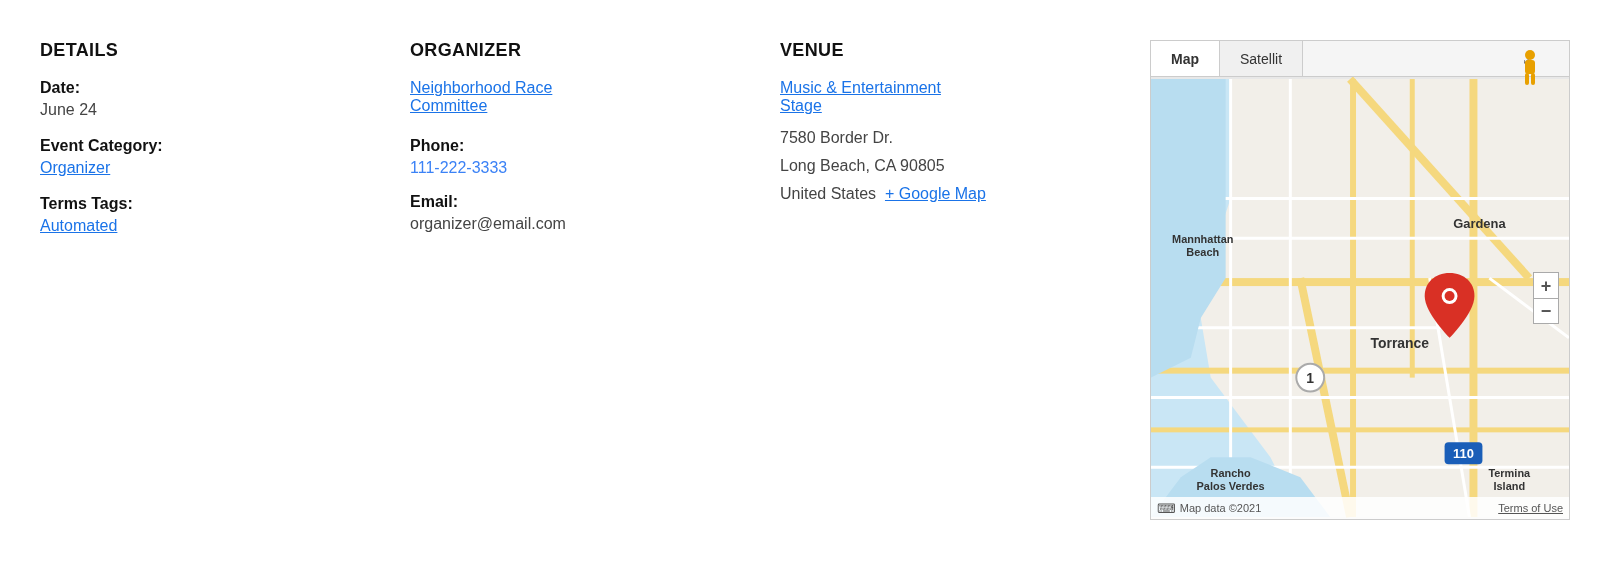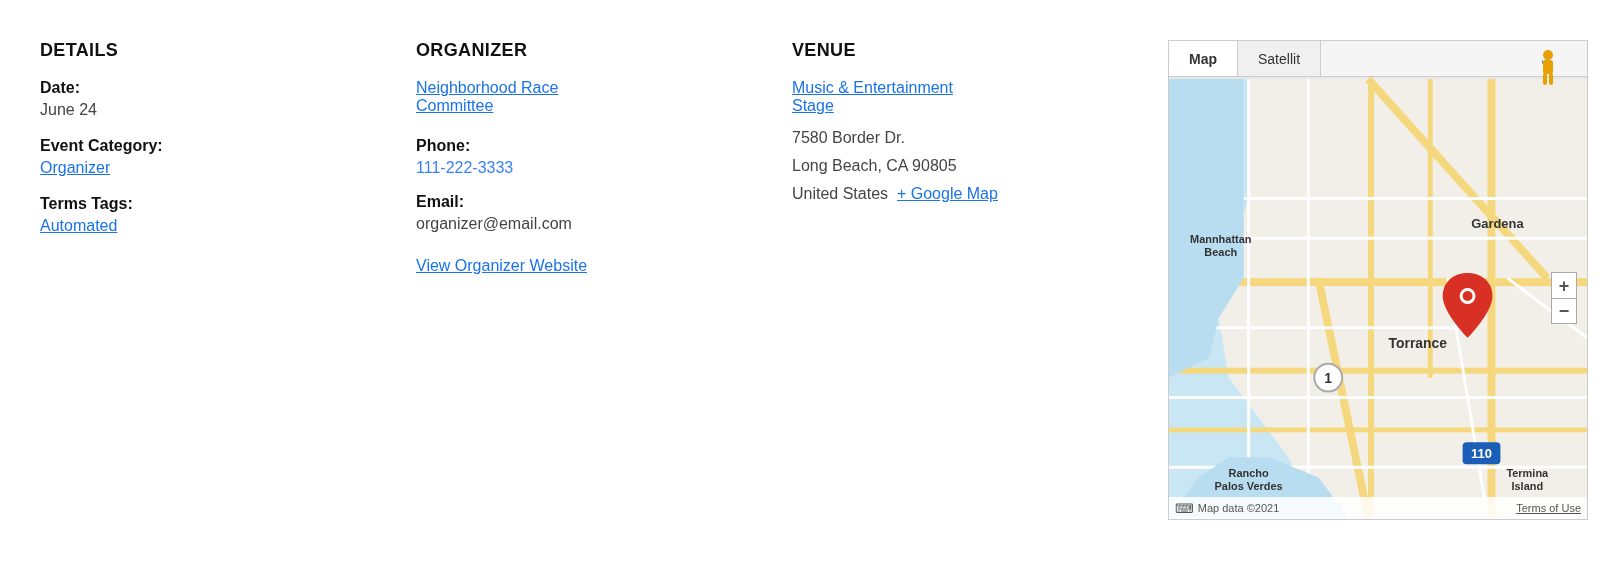--- a/index.html
+++ b/index.html
@@ -13,21 +13,21 @@
       background: #ffffff;
       color: #333333;
       width: 1600px;
       min-height: 564px;
     }
 
     .main-container {
       display: flex;
       flex-direction: row;
       padding: 40px 40px;
-      gap: 16px;
+      gap: 10px;
       width: 1600px;
     }
 
     .details-column {
       width: 360px;
       padding-right: 40px;
       flex-shrink: 0;
     }
 
     .organizer-column {
@@ -279,21 +279,20 @@
       <span>Neighborhood Race</span><br>
       <span>Committee</span>
     </a>
 
     <div class="field-label" style="margin-top:22px;">Phone:</div>
     <div class="phone-value">111-222-3333</div>
 
     <div class="field-label" style="margin-top:16px;">Email:</div>
     <div class="email-value">organizer@email.com</div>
 
-    <a class="link-text view-website-link">View Organizer Website</a>
   </div>
 
   <div class="venue-column">
     <div class="section-heading">VENUE</div>
 
     <a class="link-text venue-name-link">
       <span>Music &amp; Entertainment</span><br>
       <span>Stage</span>
     </a>
 

